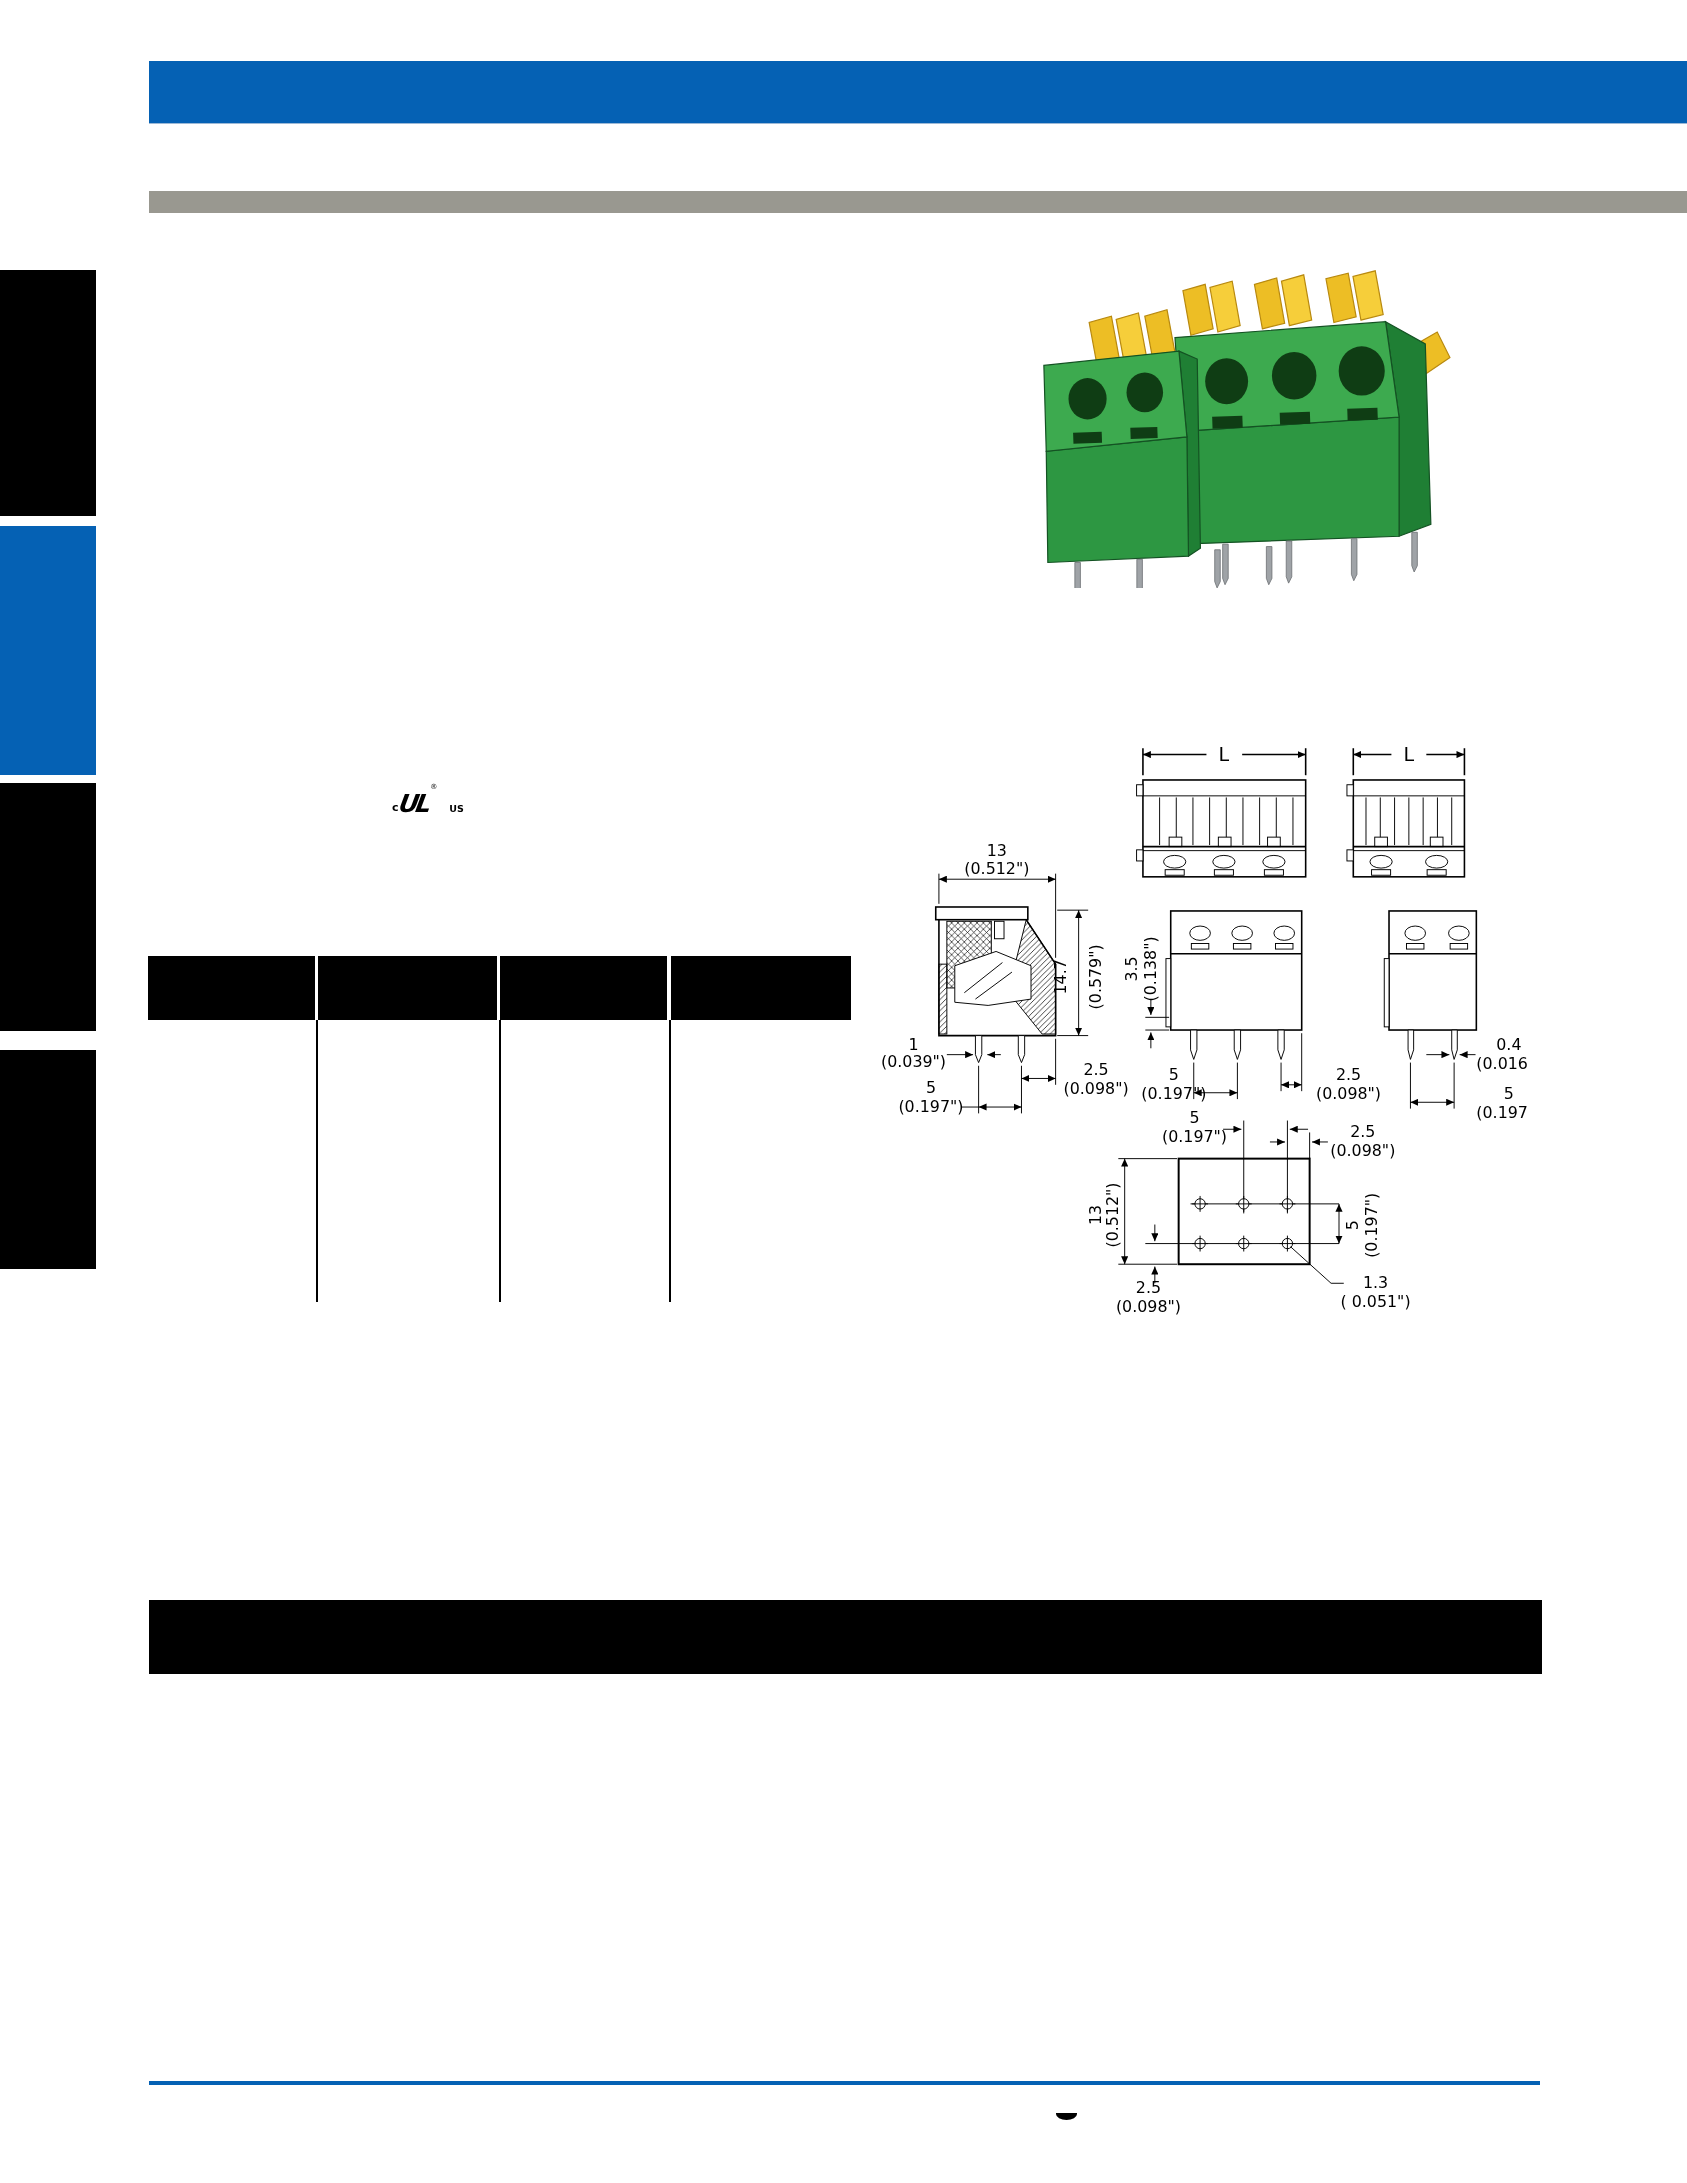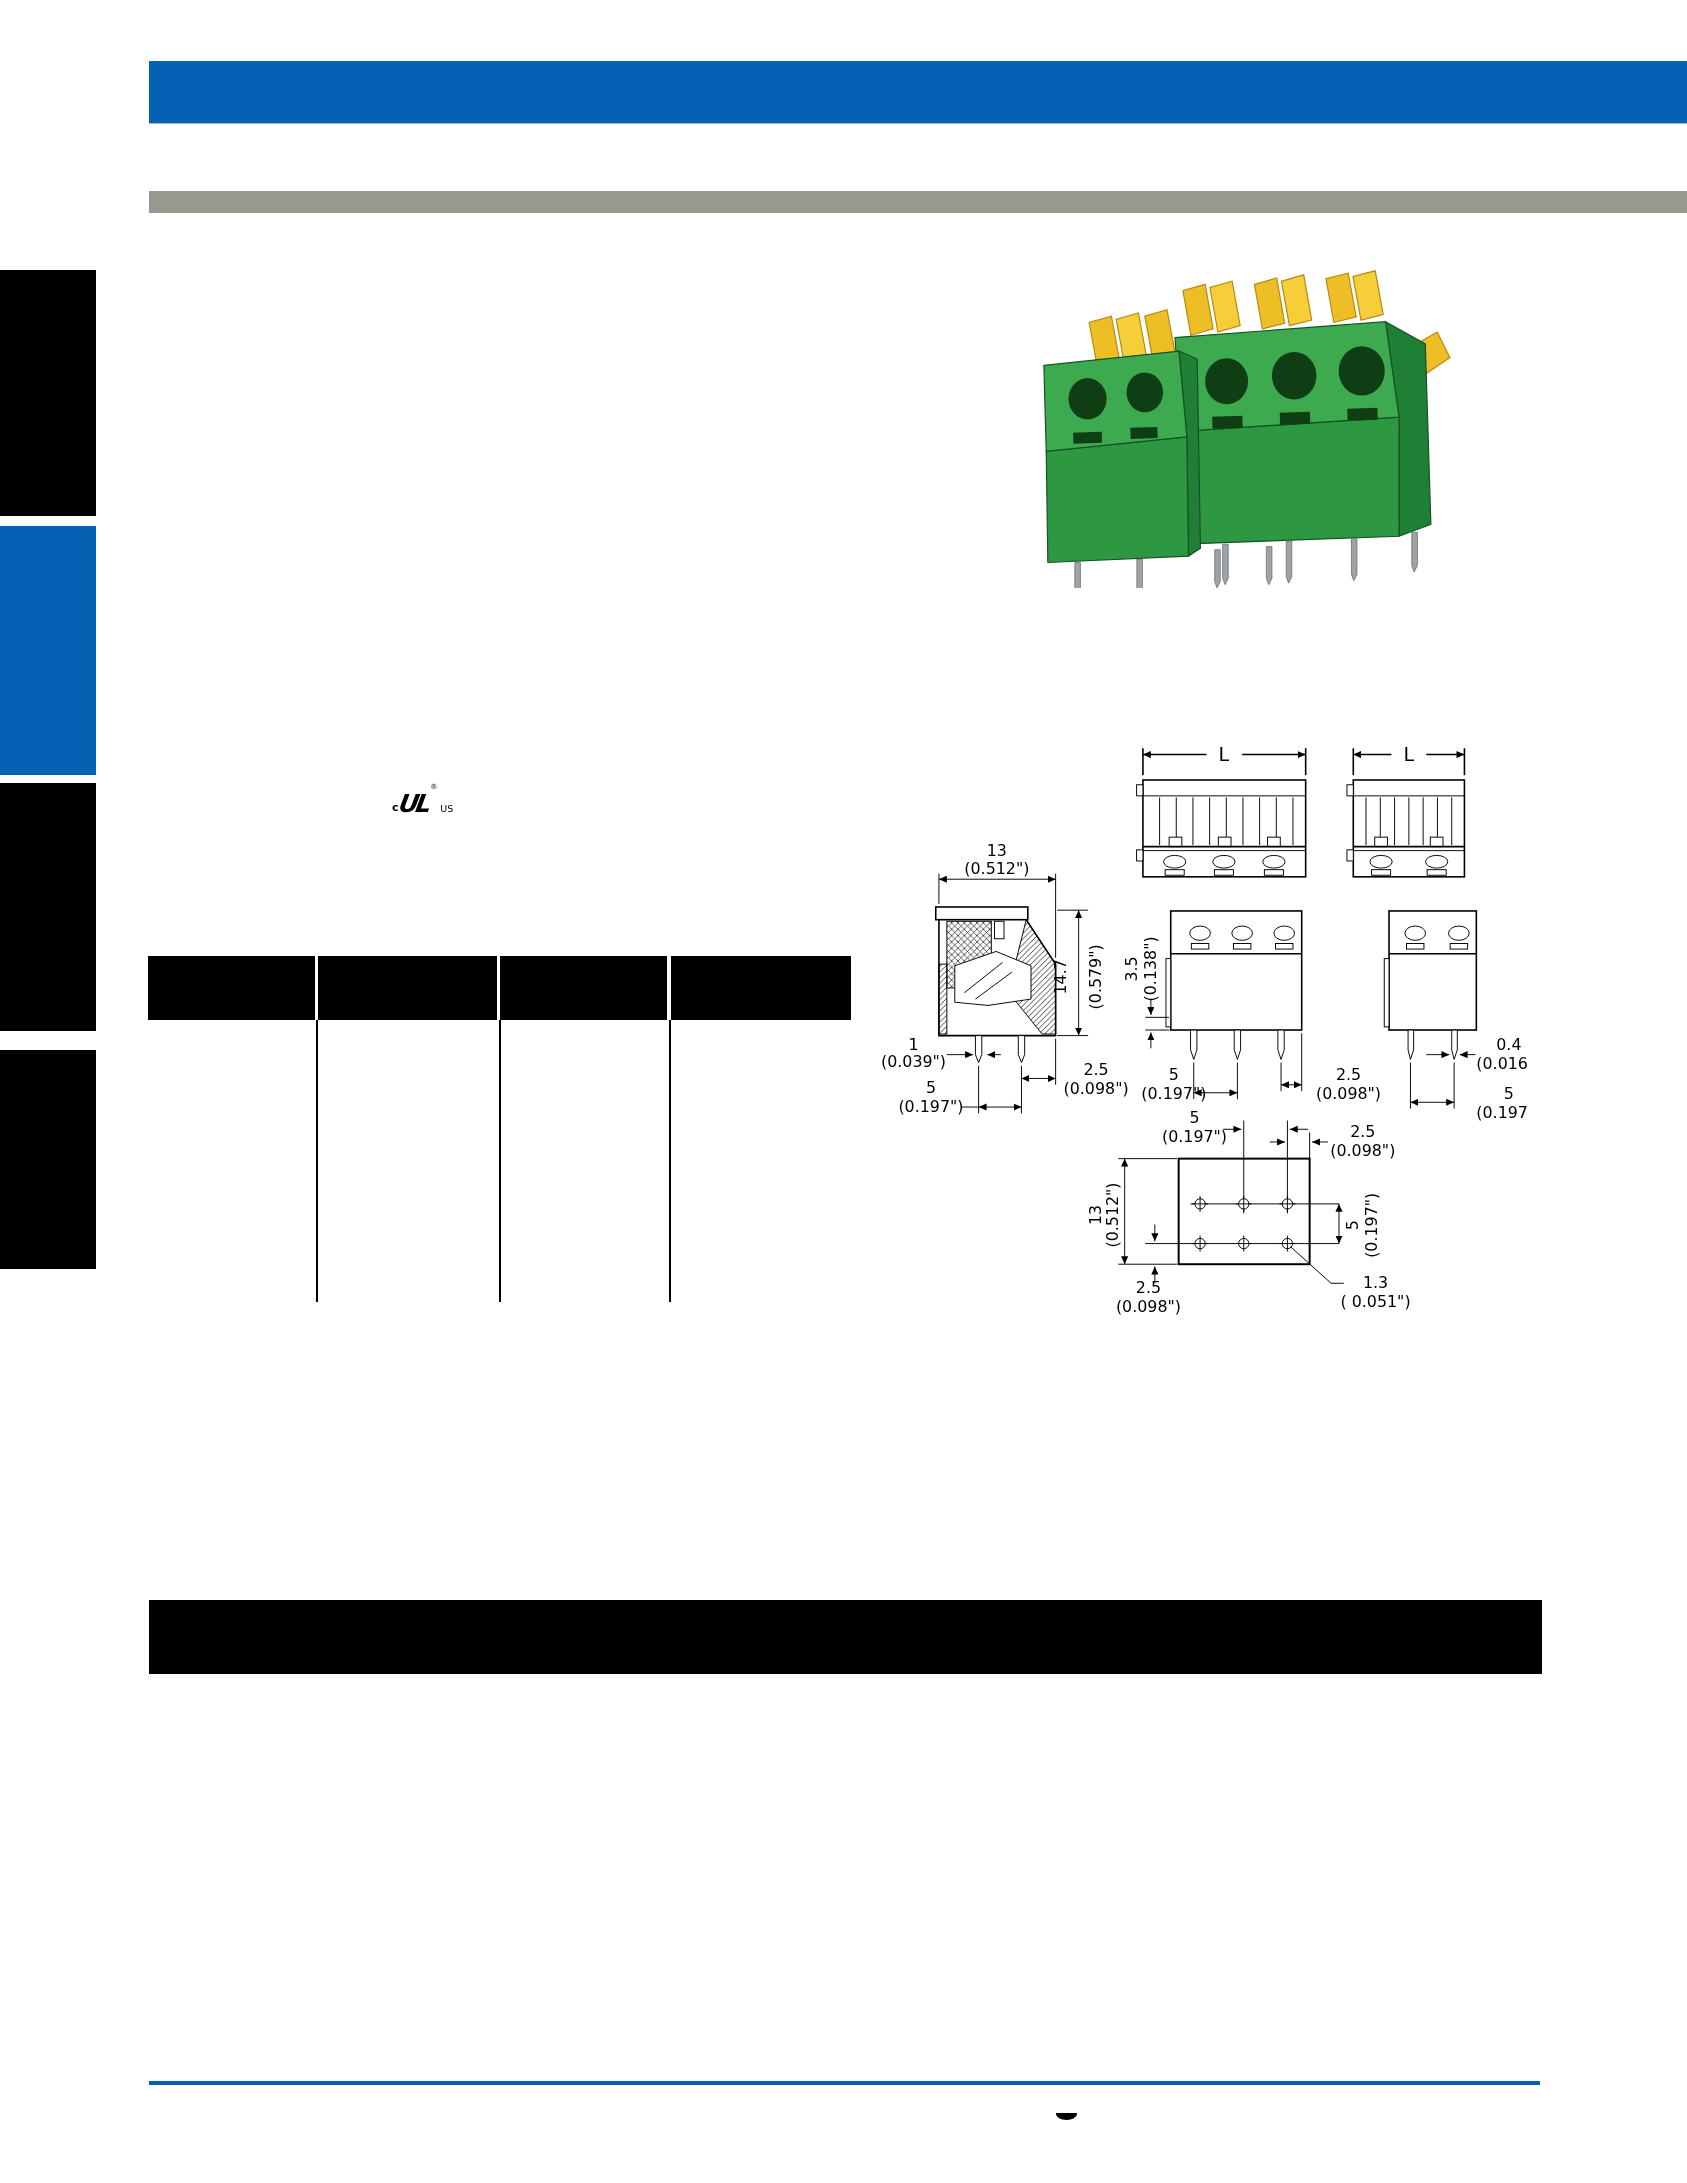--- a/index.html
+++ b/index.html
@@ -14,21 +14,21 @@
   #sb1{top:270px;height:246px;background:#000;}
   #sb2{top:526px;height:249px;background:#0561B4;}
   #sb3{top:783px;height:248px;background:#000;}
   #sb4{top:1050px;height:219px;background:#000;}
   
   #ul-mark{left:392px;top:783px;height:32px;display:flex;align-items:flex-end;color:#000;}
   #ul-mark .ul-c{font-size:11px;font-weight:700;line-height:1;margin-right:0.8px;padding-bottom:1.6px;}
   #ul-mark .ul-logo{font-size:24.6px;font-weight:900;font-style:italic;letter-spacing:-3.2px;
                     line-height:0.85;transform:skewX(-10deg);}
   #ul-mark .ul-reg{font-size:7.1px;line-height:1;align-self:flex-start;margin-left:1.6px;}
-  #ul-mark .ul-us{font-size:9.5px;font-weight:400;line-height:1;margin-left:3px;padding-bottom:1.6px;}
+  #ul-mark .ul-us{font-size:9.5px;font-weight:700;line-height:1;margin-left:12px;padding-bottom:1.6px;}
   
   #spec-table{left:148px;top:956px;width:706px;height:346px;}
   #spec-table .thead{display:flex;gap:3.2px;height:64px;}
   #spec-table .th{background:#000;height:100%;}
   #spec-table .th.c0{width:167px;} #spec-table .th.c1{width:179px;}
   #spec-table .th.c2{width:167px;} #spec-table .th.c3{width:180px;}
   #spec-table .vline{position:absolute;top:64px;width:2.4px;height:282px;background:#000;}
   #spec-table .v0{left:168px;} #spec-table .v1{left:351px;} #spec-table .v2{left:521px;}
   
   #banner{left:149px;top:1600px;width:1393px;height:74px;background:#000;}

